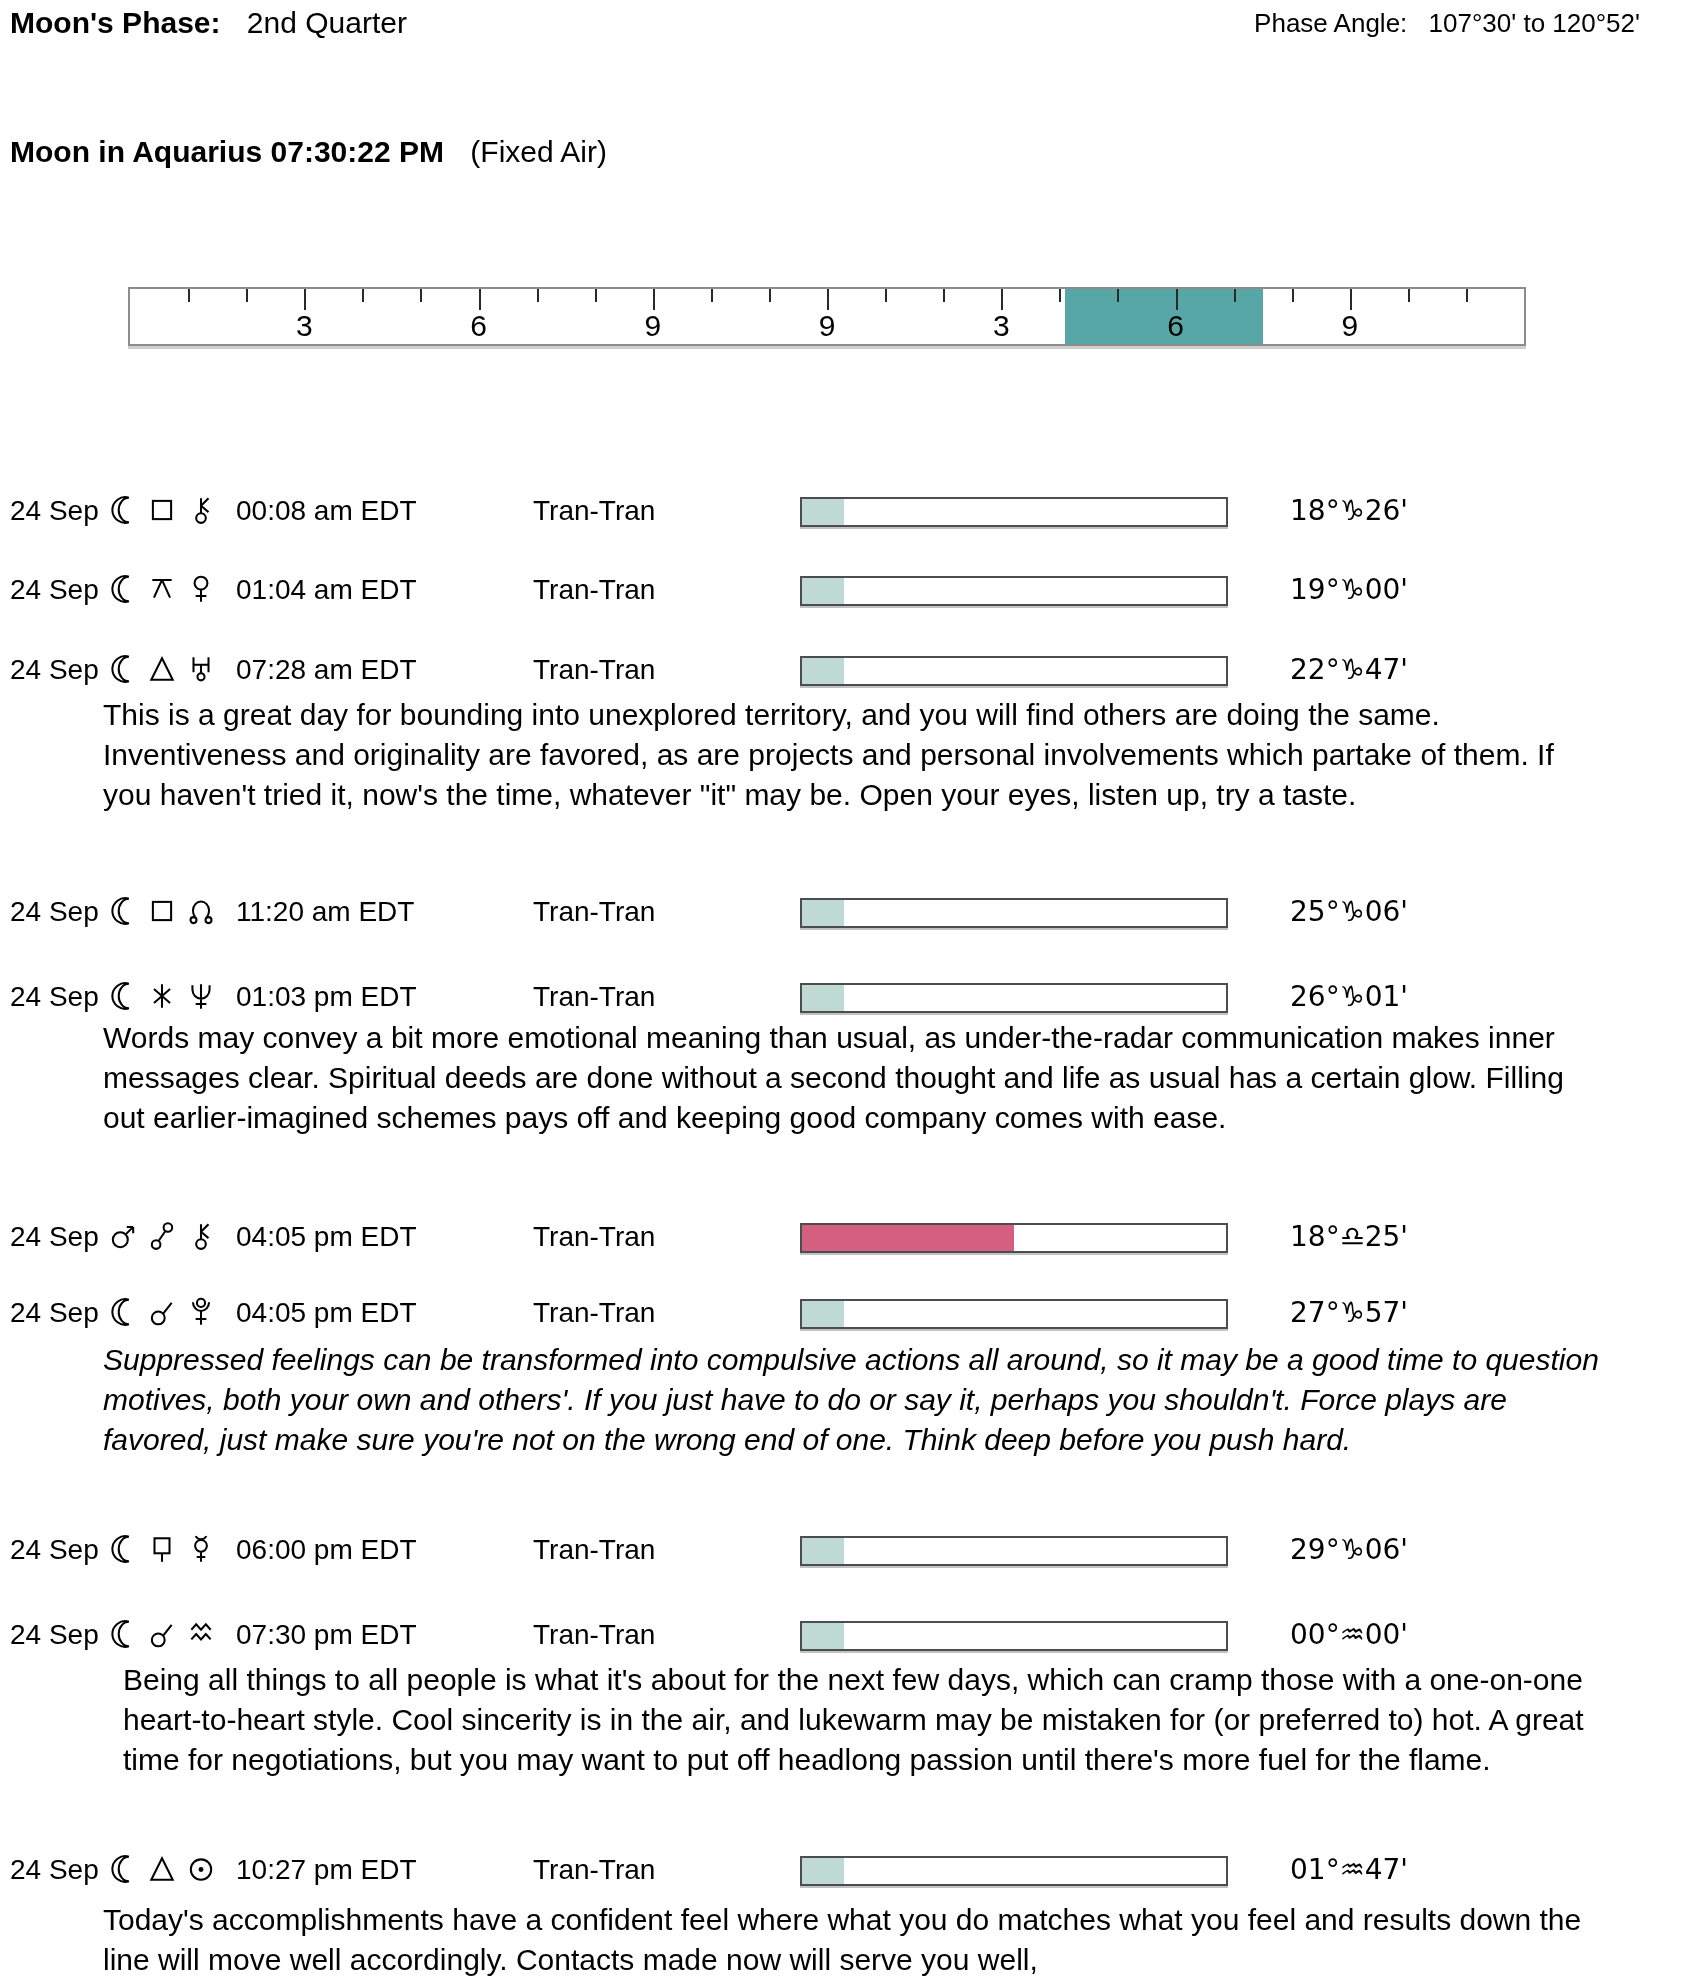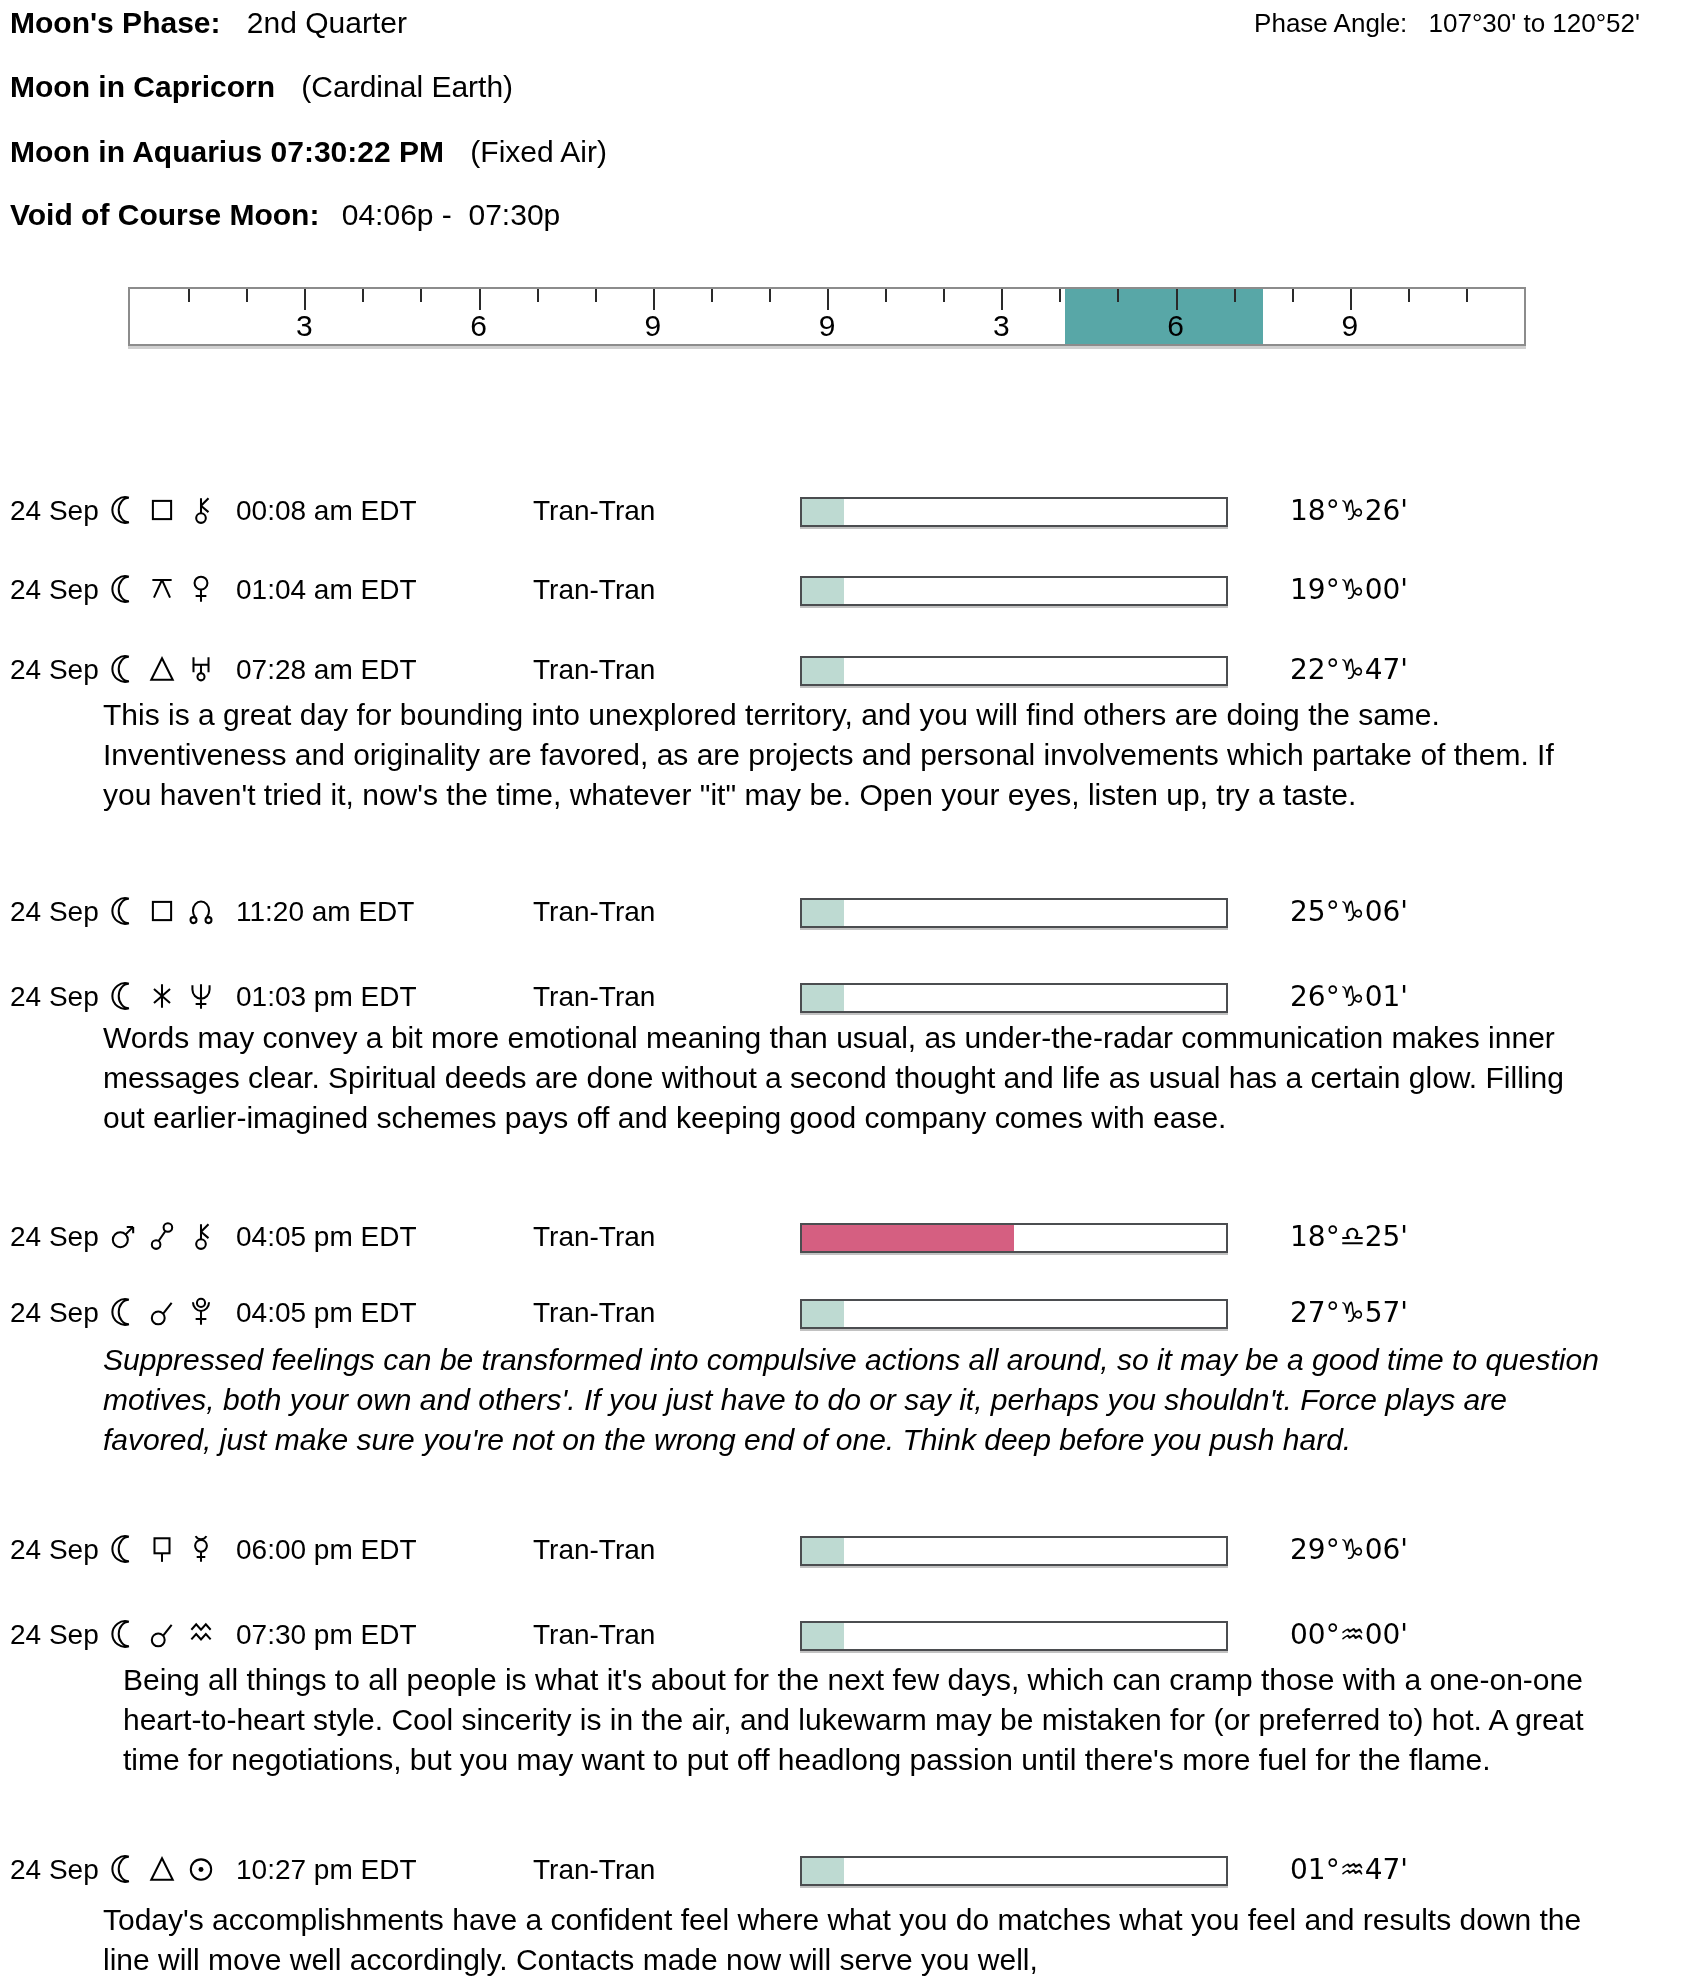--- a/index.html
+++ b/index.html
@@ -47,31 +47,23 @@
 <div class="page">
 
   <div class="hline h1">
     <span class="b">Moon's Phase:</span>
     <span class="v">2nd Quarter</span>
   </div>
   <div class="phase-angle">
     <span>Phase Angle:</span>
     <span class="pav">107°30' to 120°52'</span>
   </div>
-  <div class="hline h2">
-    <span class="b">Moon in Capricorn</span>
-    <span class="v">(Cardinal Earth)</span>
-  </div>
   <div class="hline h3">
     <span class="b">Moon in Aquarius 07:30:22 PM</span>
     <span class="v">(Fixed Air)</span>
-  </div>
-  <div class="hline h4">
-    <span class="b">Void of Course Moon:</span>
-    <span class="v">04:06p -  07:30p</span>
   </div>
 
   <div class="ruler">
       <div class="ruler-hl" style="left: 67.0833%; width: 14.1667%; background: rgb(88, 167, 167);"></div>
       <div class="tick minor" style="left: 4.16667%;"></div>
       <div class="tick minor" style="left: 8.33333%;"></div>
       <div class="tick major" style="left: 12.5%;"></div>
       <div class="tick minor" style="left: 16.6667%;"></div>
       <div class="tick minor" style="left: 20.8333%;"></div>
       <div class="tick major" style="left: 25%;"></div>

